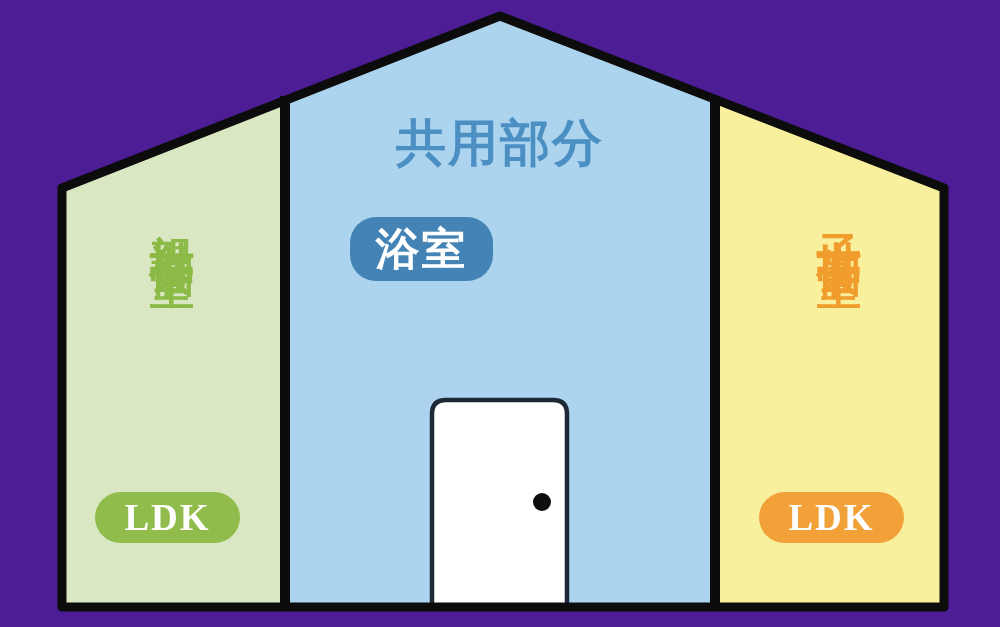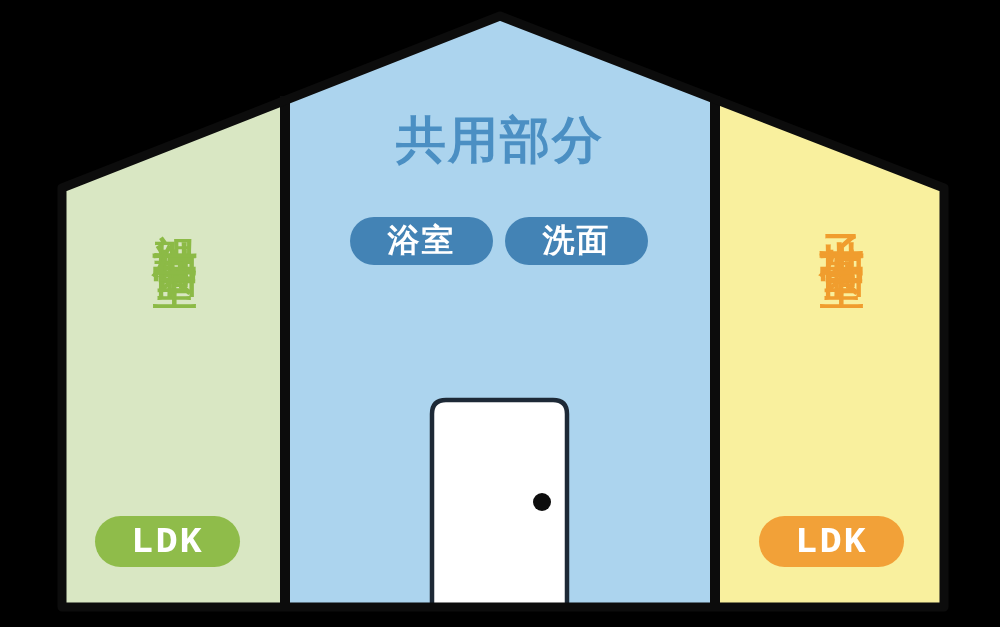--- a/index.html
+++ b/index.html
@@ -1,44 +1,44 @@
 <!DOCTYPE html>
 <html><head>
 <meta charset="utf-8">
 <style>
   html, body { margin: 0; padding: 0; background: #ffffff; }
   .stage {
     position: relative;
     width: 1000px;
     height: 627px;
-    background: #000000;
+    background: #4c1d95;
     overflow: hidden;
-    font-family: Liberation Mono, monospace;
+    font-family: Liberation Serif, serif;
   }
   .stage svg { position: absolute; left: 0; top: 0; }
 
   .overlay { position: absolute; box-sizing: border-box; }
 
   .center-title {
     left: 330px; top: 116px; width: 340px;
     text-align: center;
     font-size: 50px; font-weight: bold;
     color: #4b8fc3;
     letter-spacing: 2px;
     line-height: 1.1;
     white-space: nowrap;
   }
 
   .room-badge {
     position: absolute;
-    width: 143px; height: 48px;
+    width: 143px; height: 64px;
     background: #4383b5;
     border-radius: 26px;
     color: #ffffff;
-    font-size: 32px; font-weight: bold;
+    font-size: 44px; font-weight: bold;
     display: flex; align-items: center; justify-content: center;
     letter-spacing: 2px;
     white-space: nowrap;
   }
   .badge-bath    { left: 350px; top: 217px; }
   .badge-wash    { left: 505px; top: 217px; }
   .badge-toilet  { left: 347px; top: 284px; }
   .badge-entry   { left: 503px; top: 284px; }
 
   .vertical-label {
@@ -54,21 +54,21 @@
   .label-parent { left: 130px; color: #8cba46; }
   .label-child  { left: 797px; color: #f09d2e; }
 
   .ldk-badge {
     position: absolute;
     top: 492px; width: 145px; height: 51px;
     border-radius: 26px;
     color: #ffffff;
     font-size: 37px; font-weight: bold;
     letter-spacing: 2px;
-    display: flex; align-items: center; justify-content: center; margin-top: 24px;
+    display: flex; align-items: center; justify-content: center;
   }
   .ldk-parent { left: 95px;  background: #8fbc4a; }
   .ldk-child  { left: 759px; background: #f2a138; }
 </style>
 </head>
 <body>
 
 <div class="stage">
 
   <svg width="1000" height="627" viewBox="0 0 1000 627">
@@ -85,21 +85,20 @@
     <path d="M 432 607 L 432 414 Q 432 400 446 400 L 553 400 Q 567 400 567 414 L 567 607 Z" fill="#ffffff" stroke="#1d2936" stroke-width="4.5"></path>
 
     <path d="M 62 188 L 500 16 L 944 188 L 944 607 L 62 607 Z" fill="none" stroke="#0c0c0c" stroke-width="9" stroke-linejoin="round" stroke-linecap="round"></path>
 
     <circle cx="542" cy="502" r="9" fill="#0d0d0d"></circle>
   </svg>
 
   <div class="overlay center-title">共用部分</div>
 
   <div class="room-badge badge-bath">浴室</div>
-  <div class="room-badge badge-wash">洗面</div>
 
   <div class="overlay vertical-label label-parent">親世帯個室</div>
   <div class="ldk-badge ldk-parent">LDK</div>
 
   <div class="overlay vertical-label label-child">子世帯個室</div>
   <div class="ldk-badge ldk-child">LDK</div>
 
 </div>
 
 </body></html>

